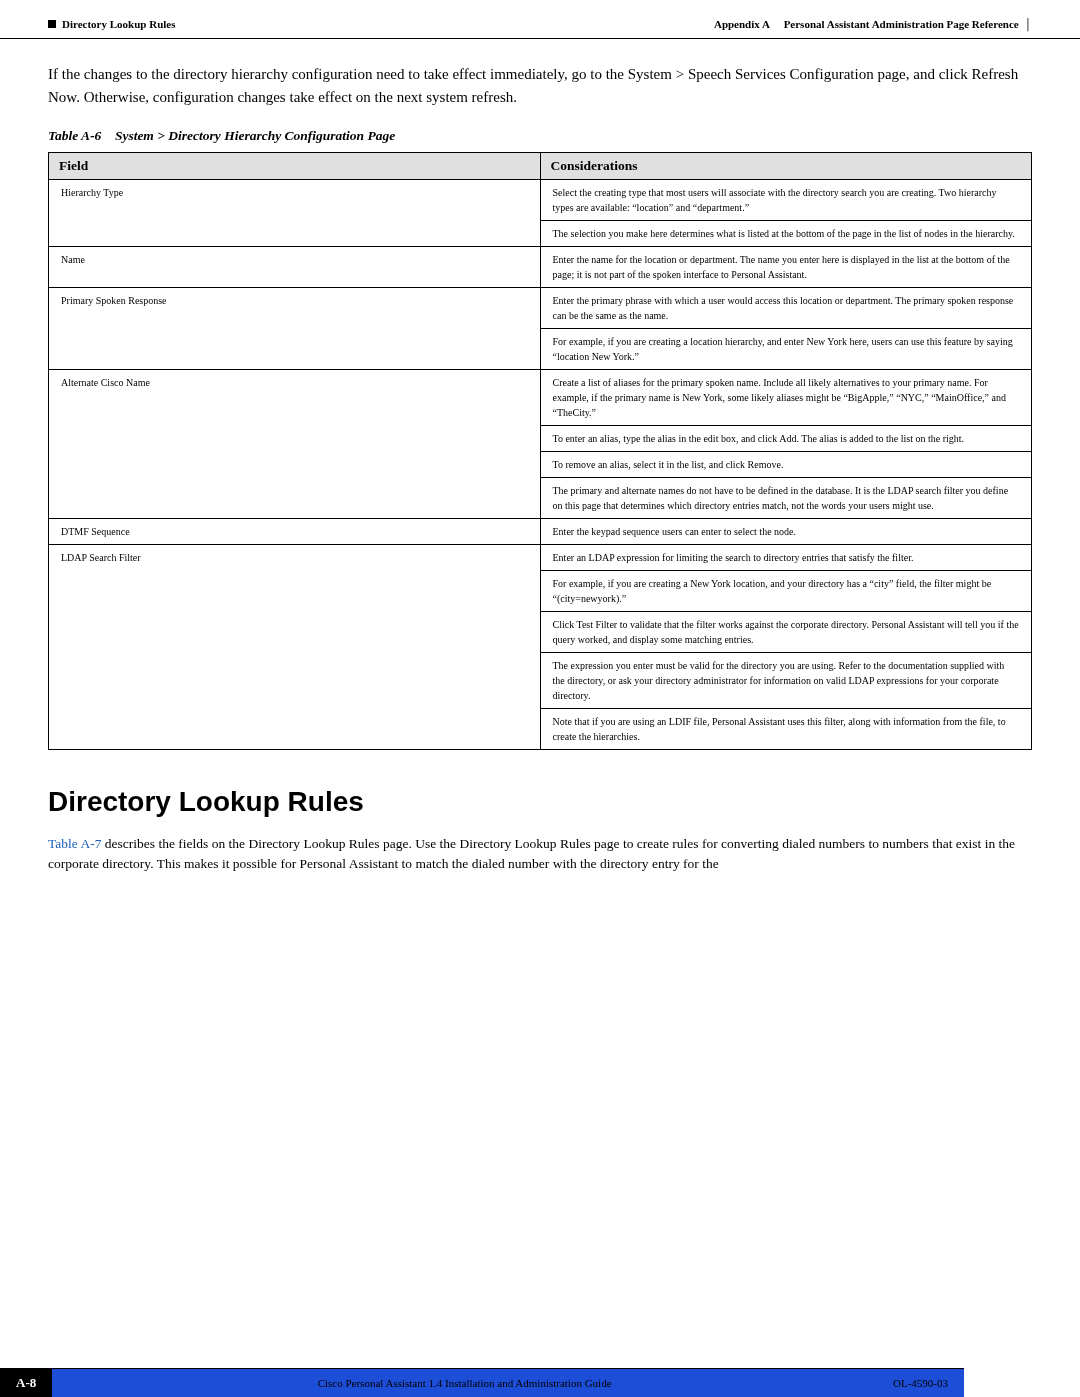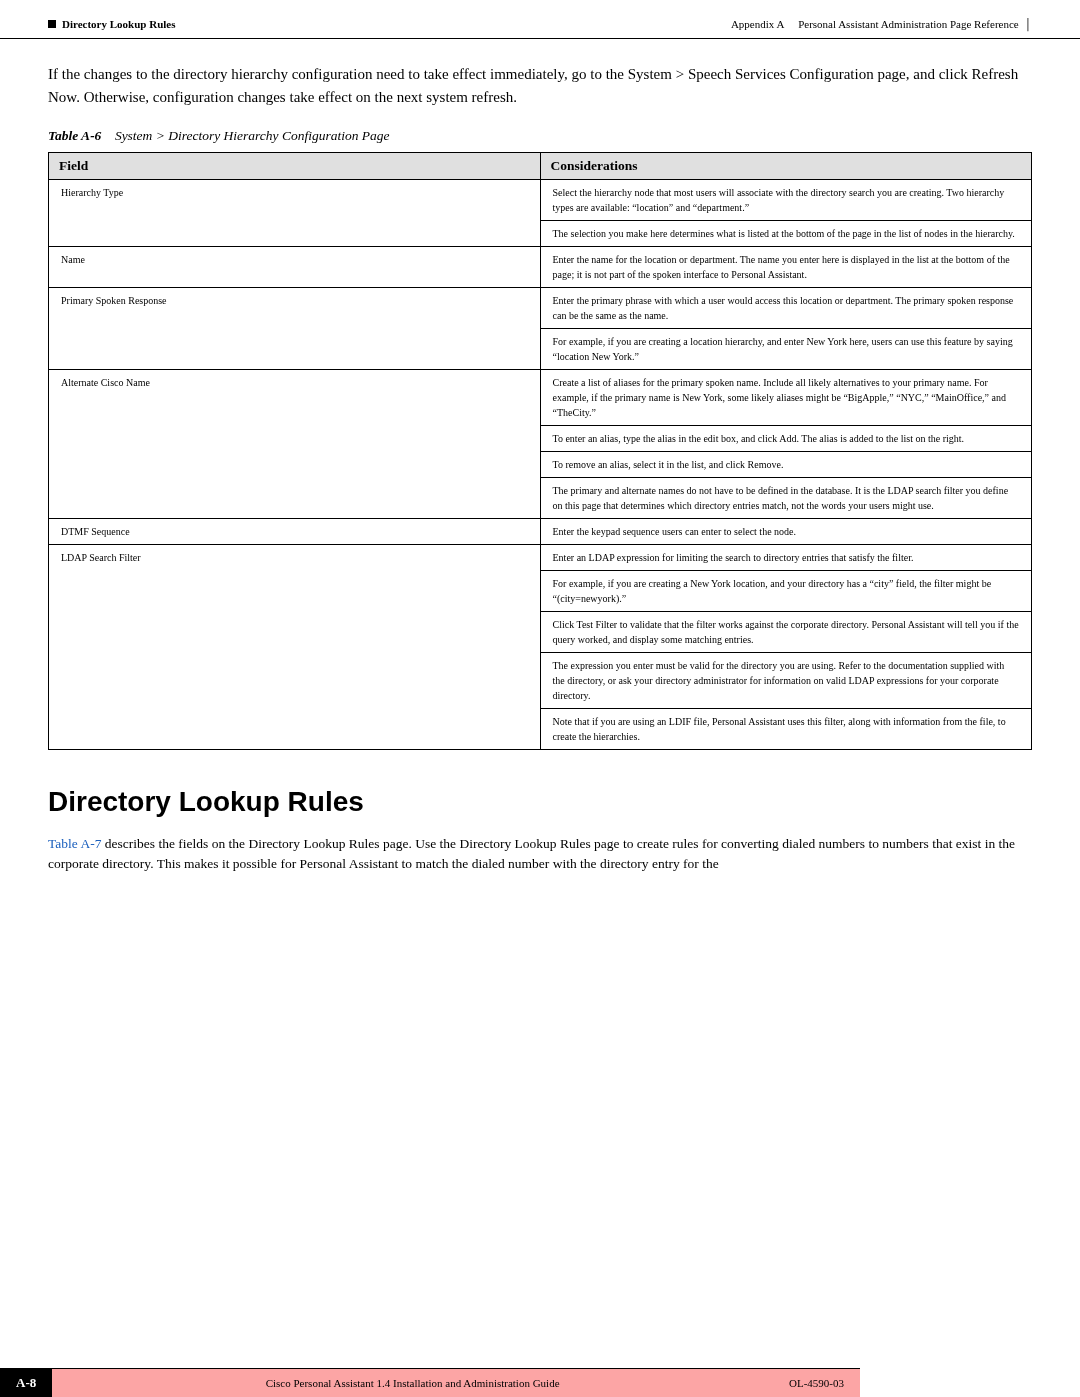--- a/index.html
+++ b/index.html
@@ -28,41 +28,41 @@
       gap: 6px;
     }
     .header-left .square-bullet {
       width: 8px;
       height: 8px;
       background: #000;
       display: inline-block;
       flex-shrink: 0;
     }
     .header-left span { font-size: 11px; font-weight: bold; }
-    .header-right { font-size: 11px; }
+    .header-right { font-size: 11px; font-weight: bold; }
 
     
     .main-content {
       padding: 24px 48px 0 48px;
     }
 
     
     .intro-para {
       margin-bottom: 20px;
       font-size: 15px;
       line-height: 1.5;
     }
 
     
     .table-caption {
       font-size: 13.5px;
       margin-bottom: 8px;
     }
     .table-caption strong { font-weight: bold; font-style: italic; }
-    .table-caption em { font-style: italic; font-weight: normal; }
+    .table-caption em { font-style: italic; font-weight: bold; }
 
     
     .data-table {
       width: 100%;
       border-collapse: collapse;
       font-size: 13.5px;
       margin-bottom: 4px;
     }
     .data-table th {
       background: #e0e0e0;
@@ -101,26 +101,26 @@
     .section-para a {
       color: #1a5fbd;
       text-decoration: none;
     }
 
     
     .page-footer {
       position: fixed;
       bottom: 0;
       left: 0;
-      width: 860px;
+      width: 964px;
       border-top: 1px solid #000;
       display: flex;
       justify-content: space-between;
       align-items: stretch;
-      background: #fca5a5;
+      background: #1d4ed8;
     }
     .footer-left {
       background: #000;
       color: #fff;
       font-size: 13px;
       font-weight: bold;
       padding: 6px 16px;
       display: flex;
       align-items: center;
     }
@@ -165,21 +165,21 @@
   <table class="data-table">
     <thead>
       <tr>
         <th>Field</th>
         <th>Considerations</th>
       </tr>
     </thead>
     <tbody id="table-body">
     <tr>
           <td rowspan="2">Hierarchy Type</td>
-          <td>Select the hierarchy node that most users will associate with the directory search you are creating. Two hierarchy types are available: “location” and “department.”</td>
+          <td>Select the creating type that most users will associate with the directory search you are creating. Two hierarchy types are available: “location” and “department.”</td>
         </tr>
         <tr>
           <td>The selection you make here determines what is listed at the bottom of the page in the list of nodes in the hierarchy.</td>
         </tr>
         <tr>
           <td rowspan="1">Name</td>
           <td>Enter the name for the location or department. The name you enter here is displayed in the list at the bottom of the page; it is not part of the spoken interface to Personal Assistant.</td>
         </tr>
         <tr>
           <td rowspan="2">Primary Spoken Response</td>

